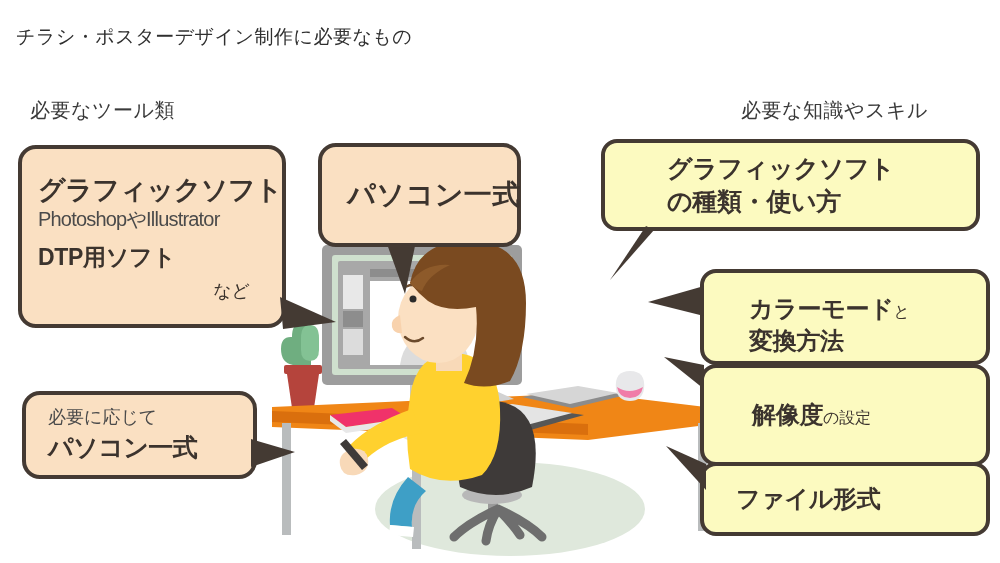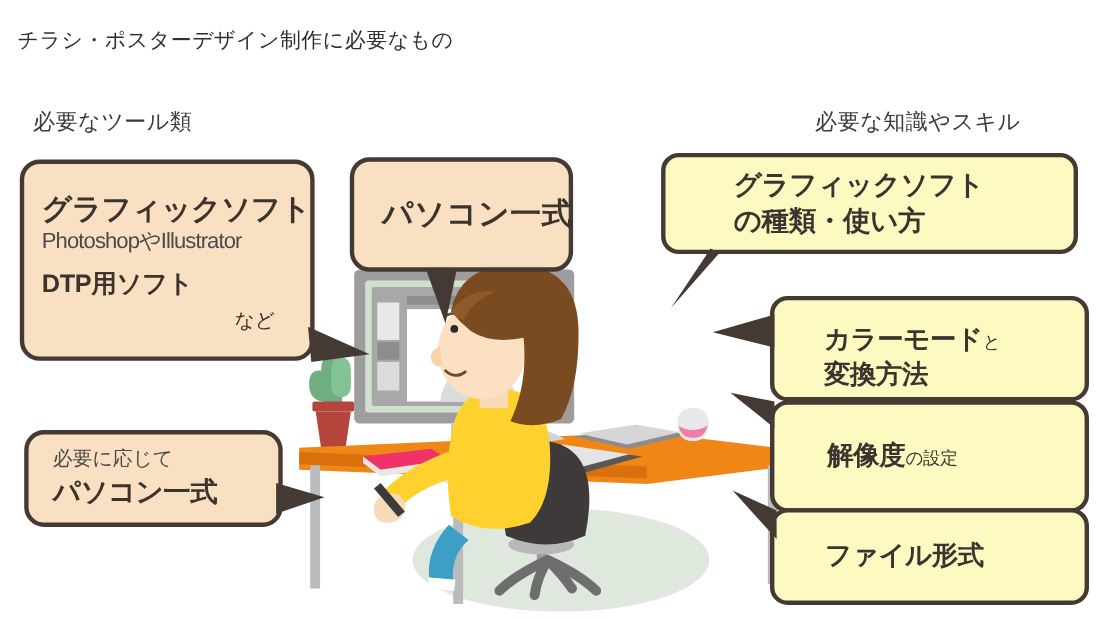--- a/index.html
+++ b/index.html
@@ -64,21 +64,21 @@
 
   #box-color{left:700px;top:237px;width:290px;height:96px;padding:16px 0 0 45px;margin-top:20px;}
   #box-color .t1{font-size:24px;font-weight:bold;letter-spacing:-.3px;}
   #box-color .t2{font-size:24px;font-weight:bold;margin-top:3px;letter-spacing:-.3px;font-family:Liberation Serif, serif;}
   .small-kana{font-size:16px;font-weight:normal;}
 
   #box-res{left:700px;top:352px;width:290px;height:102px;padding:0 0 0 48px;}
   #box-res .t1{font-size:24px;font-weight:bold;letter-spacing:-.3px;}
   #box-res .sub{font-size:16px;font-weight:normal;}
 
-  #box-file{left:700px;top:450px;width:290px;height:88px;padding:0 0 0 46px;}
+  #box-file{left:700px;top:450px;width:290px;height:74px;padding:0 0 0 32px;}
   #box-file .t1{font-size:24px;font-weight:bold;letter-spacing:-.3px;}
 
   
   #illus{position:absolute;left:260px;top:225px;width:470px;height:330px;}
 </style>
 </head>
 <body>
 
 <div id="stage">
 

